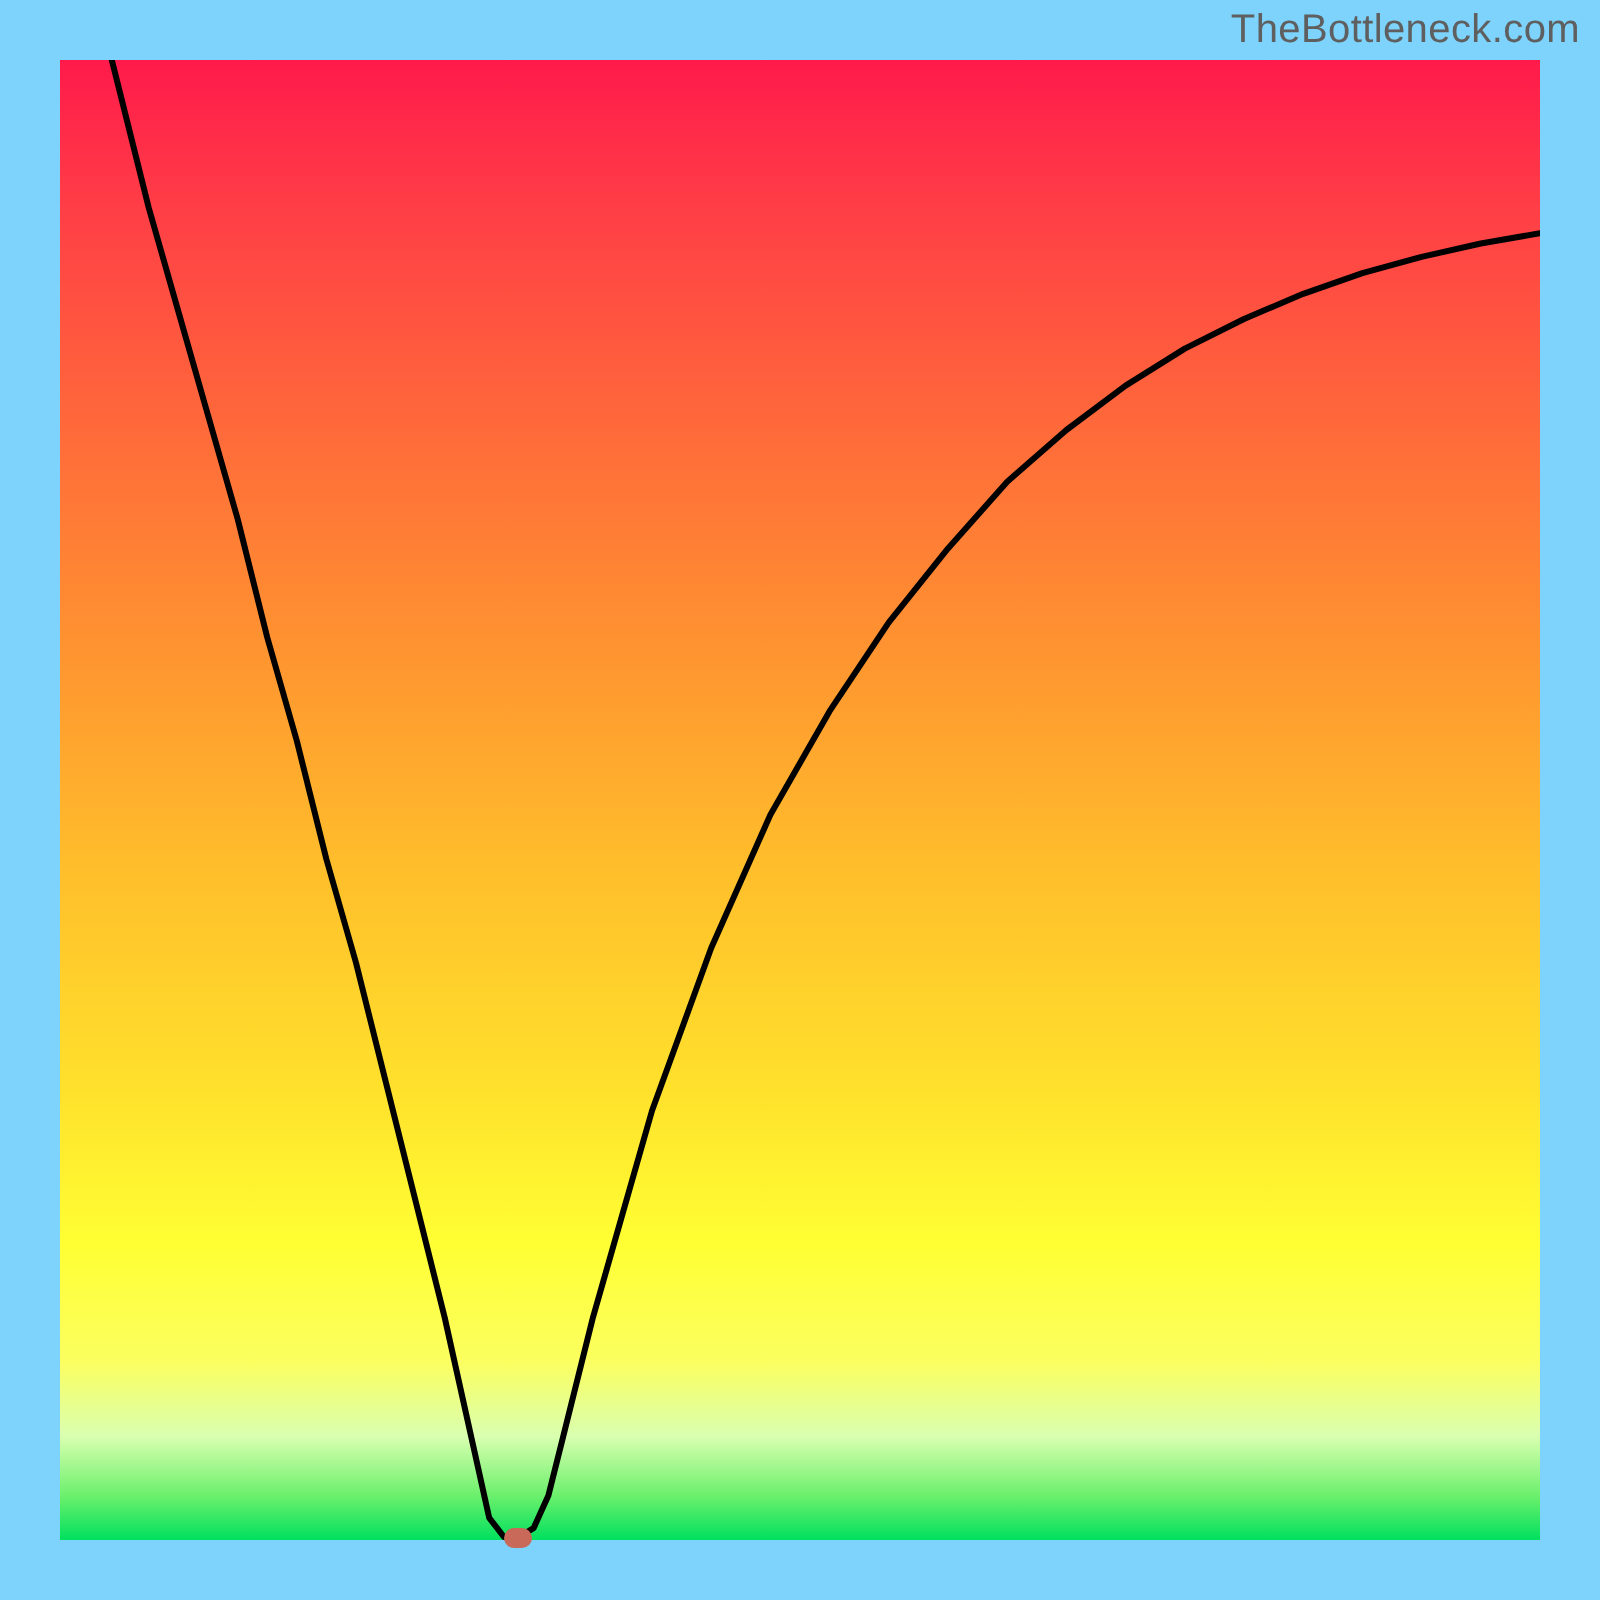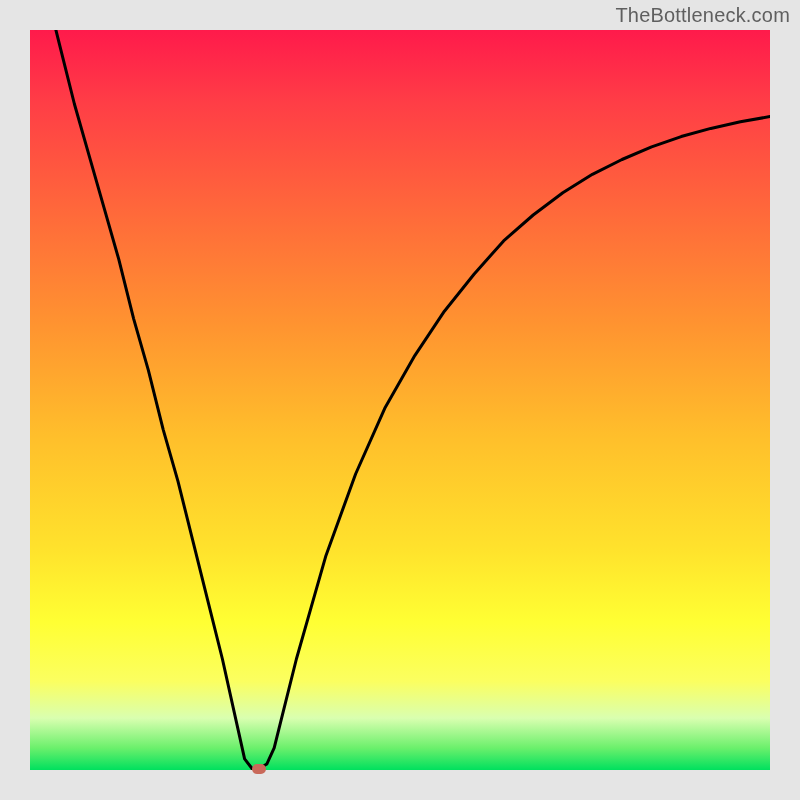--- a/index.html
+++ b/index.html
@@ -10,21 +10,21 @@
     background: #000;
     overflow: hidden;
     font-family: Arial, Helvetica, sans-serif;
   }
   .frame {
     position: absolute;
     left: 0;
     top: 0;
     width: 800px;
     height: 800px;
-    background: #e5e5e5;
+    background: #7dd3fc;
   }
   .plot {
     position: absolute;
     left: 30px;
     top: 30px;
     width: 740px;
     height: 740px;
     background: linear-gradient(to bottom,
       #ff1a4b 0%,
       #ff3e46 10%,

